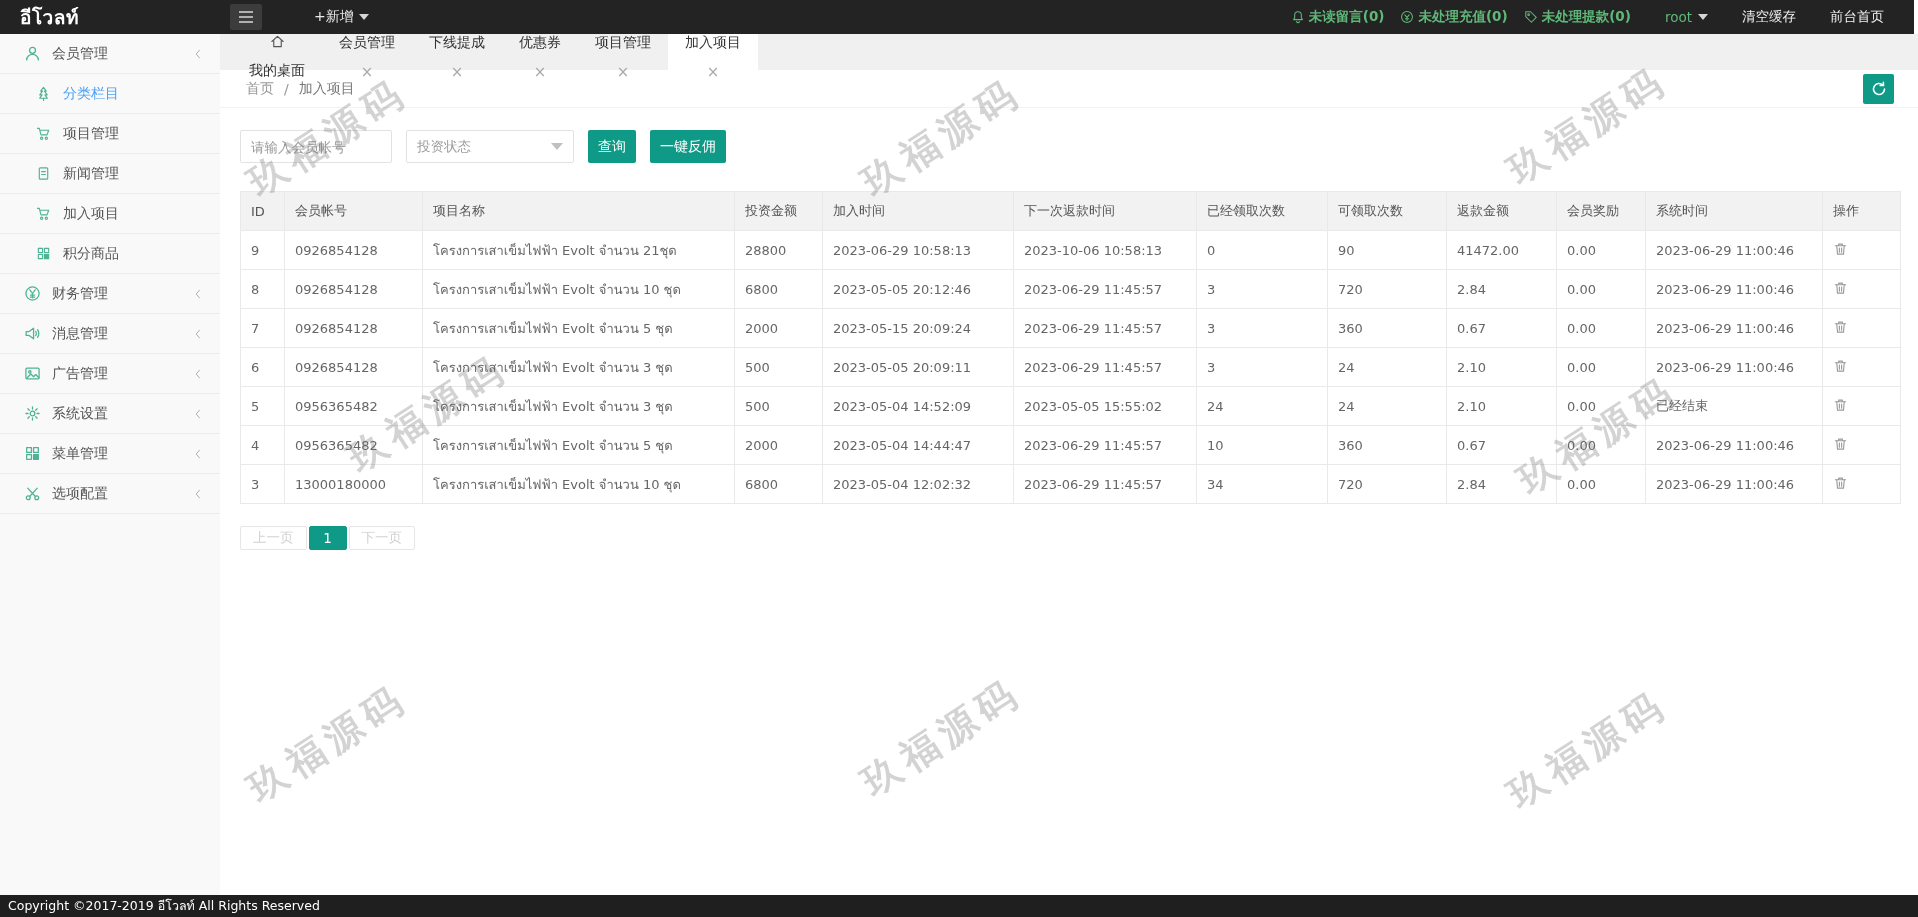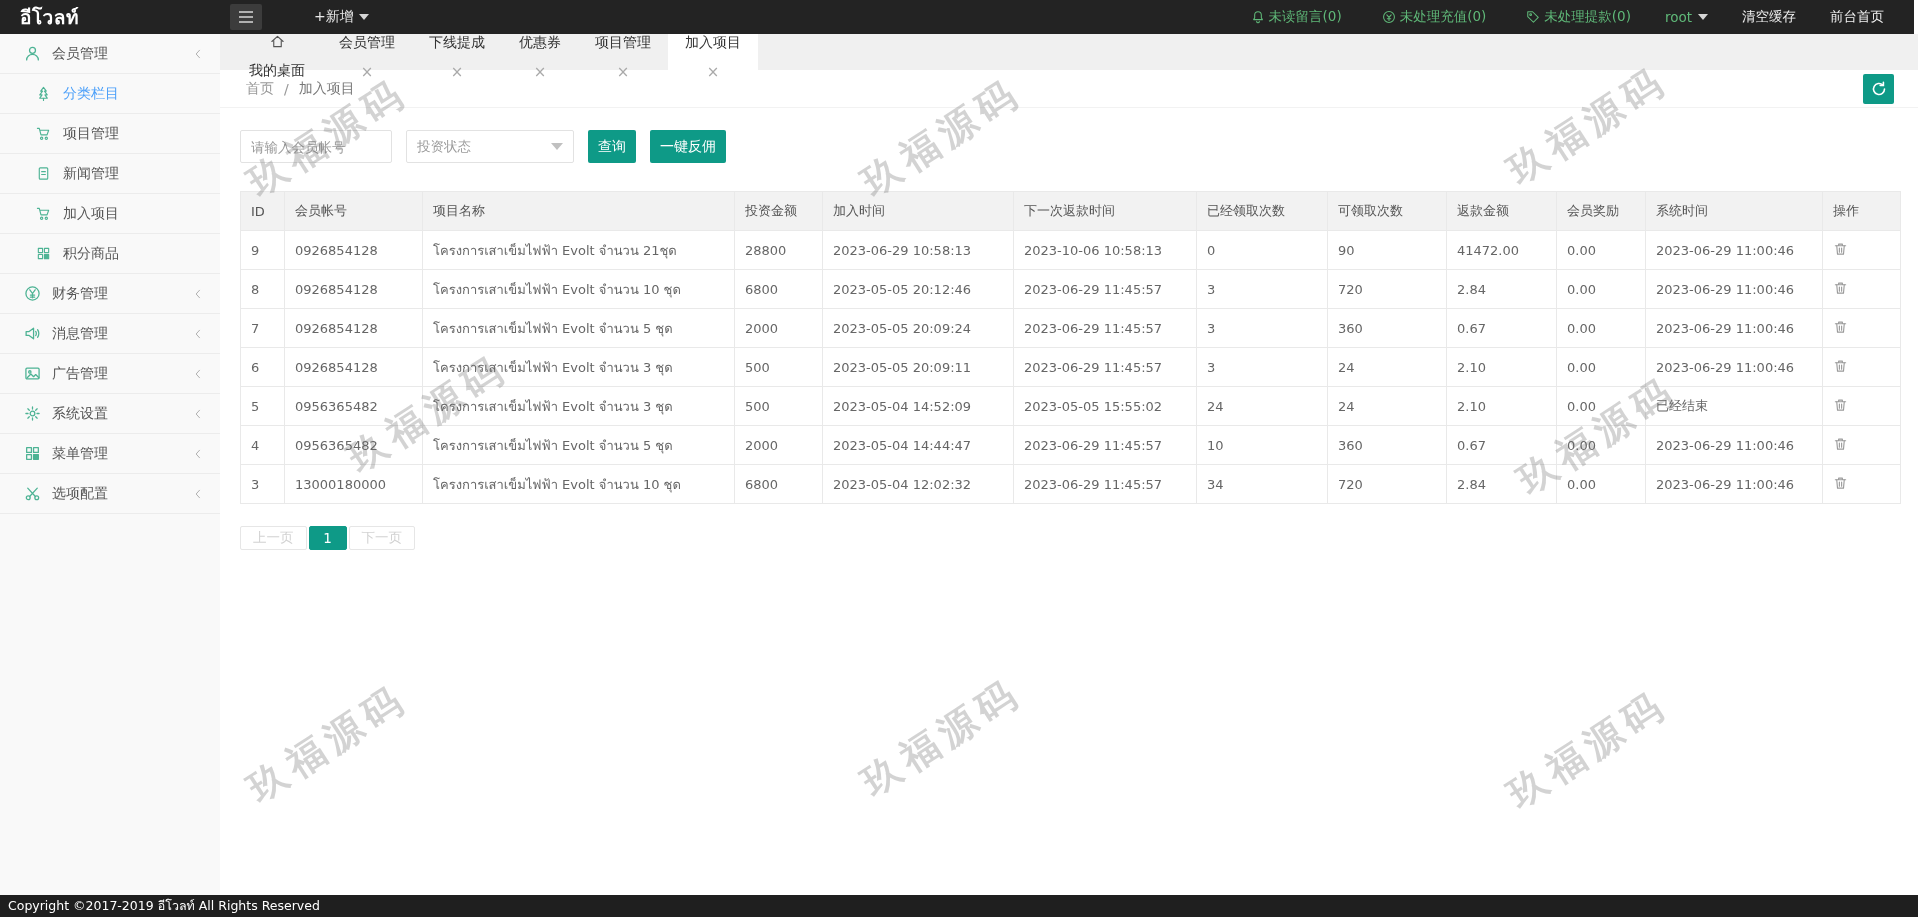--- a/index.html
+++ b/index.html
@@ -81,21 +81,21 @@
           <line x1="1" y1="7" x2="15" y2="7"></line>
           <line x1="1" y1="12" x2="15" y2="12"></line>
         </svg>
     </span>
   </div>
   <div class="add-btn">
     <span>+新增</span>
     <span class="caret"></span>
   </div>
   <div class="header-right">
-    <span id="notif-slot" style="display:flex;gap:40px;">
+    <span id="notif-slot" style="display:flex;gap:16px;font-weight:bold;">
         <span class="notif">
           <span class="" style="width: 14px; height: 14px; display: flex;">
             <svg viewBox="0 0 16 16" fill="none" stroke="currentColor" stroke-width="1.2" stroke-linecap="round" stroke-linejoin="round">
               <path d="M8 2a3.8 3.8 0 0 0-3.8 3.8v3L3 11h10l-1.2-2.2v-3A3.8 3.8 0 0 0 8 2z"></path>
               <path d="M6.5 13a1.5 1.5 0 0 0 3 0"></path>
             </svg>
           </span>
           <span>未读留言(0)</span>
         </span>
         <span class="notif">
@@ -410,21 +410,21 @@
                   <path d="M4 4.5l.8 9h6.4l.8-9"></path>
                   <path d="M6.8 7v4.5M9.2 7v4.5"></path>
                 </svg>
               </span></td>
           </tr>
           <tr>
             <td>7</td>
             <td>0926854128</td>
             <td>โครงการเสาเข็มไฟฟ้า Evolt จำนวน 5 ชุด</td>
             <td>2000</td>
-            <td>2023-05-05 20:09:24</td>
+            <td>2023-05-15 20:09:24</td>
             <td>2023-06-29 11:45:57</td>
             <td>3</td>
             <td>360</td>
             <td>0.67</td>
             <td>0.00</td>
             <td>2023-06-29 11:00:46</td>
             <td><span class="trash">
                 <svg viewBox="0 0 16 16" fill="none" stroke="currentColor" stroke-width="1.2" stroke-linecap="round" stroke-linejoin="round">
                   <path d="M2.5 4.5h11M6 4.5V2.8h4v1.7"></path>
                   <path d="M4 4.5l.8 9h6.4l.8-9"></path>

